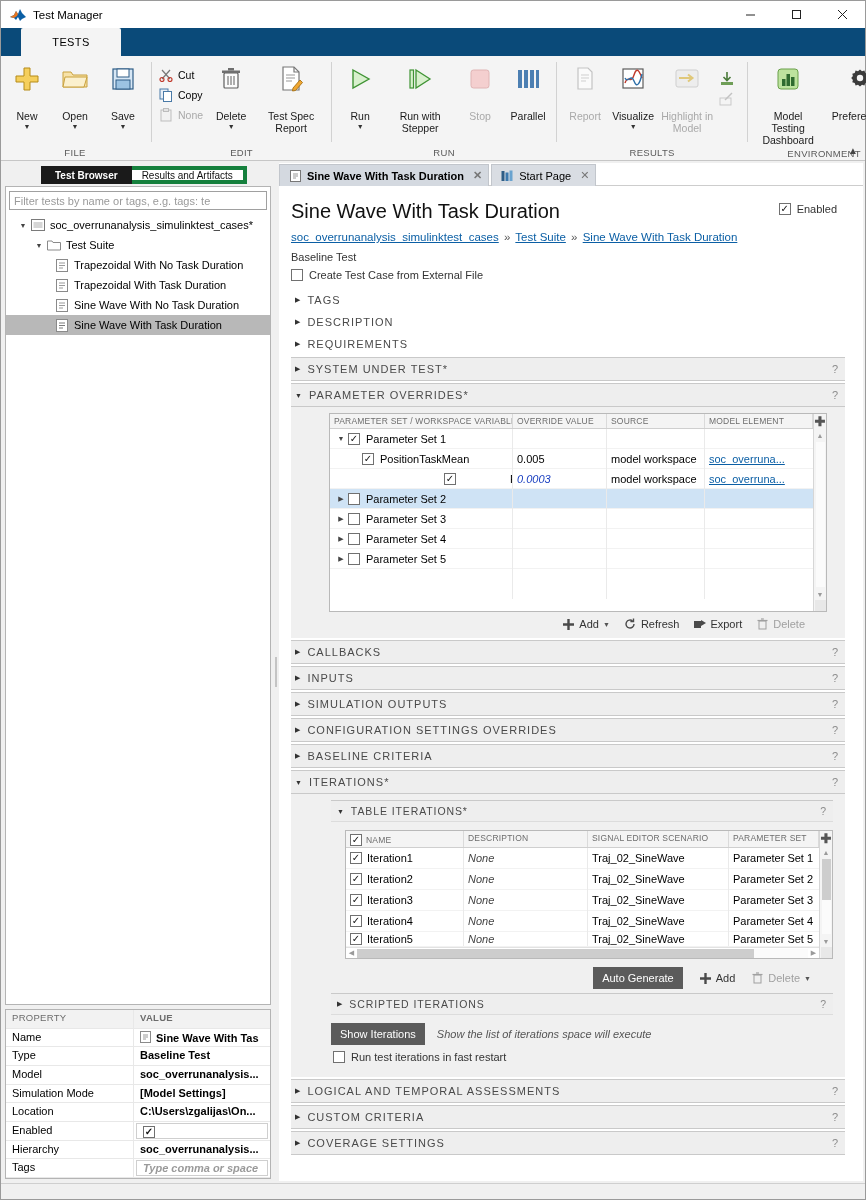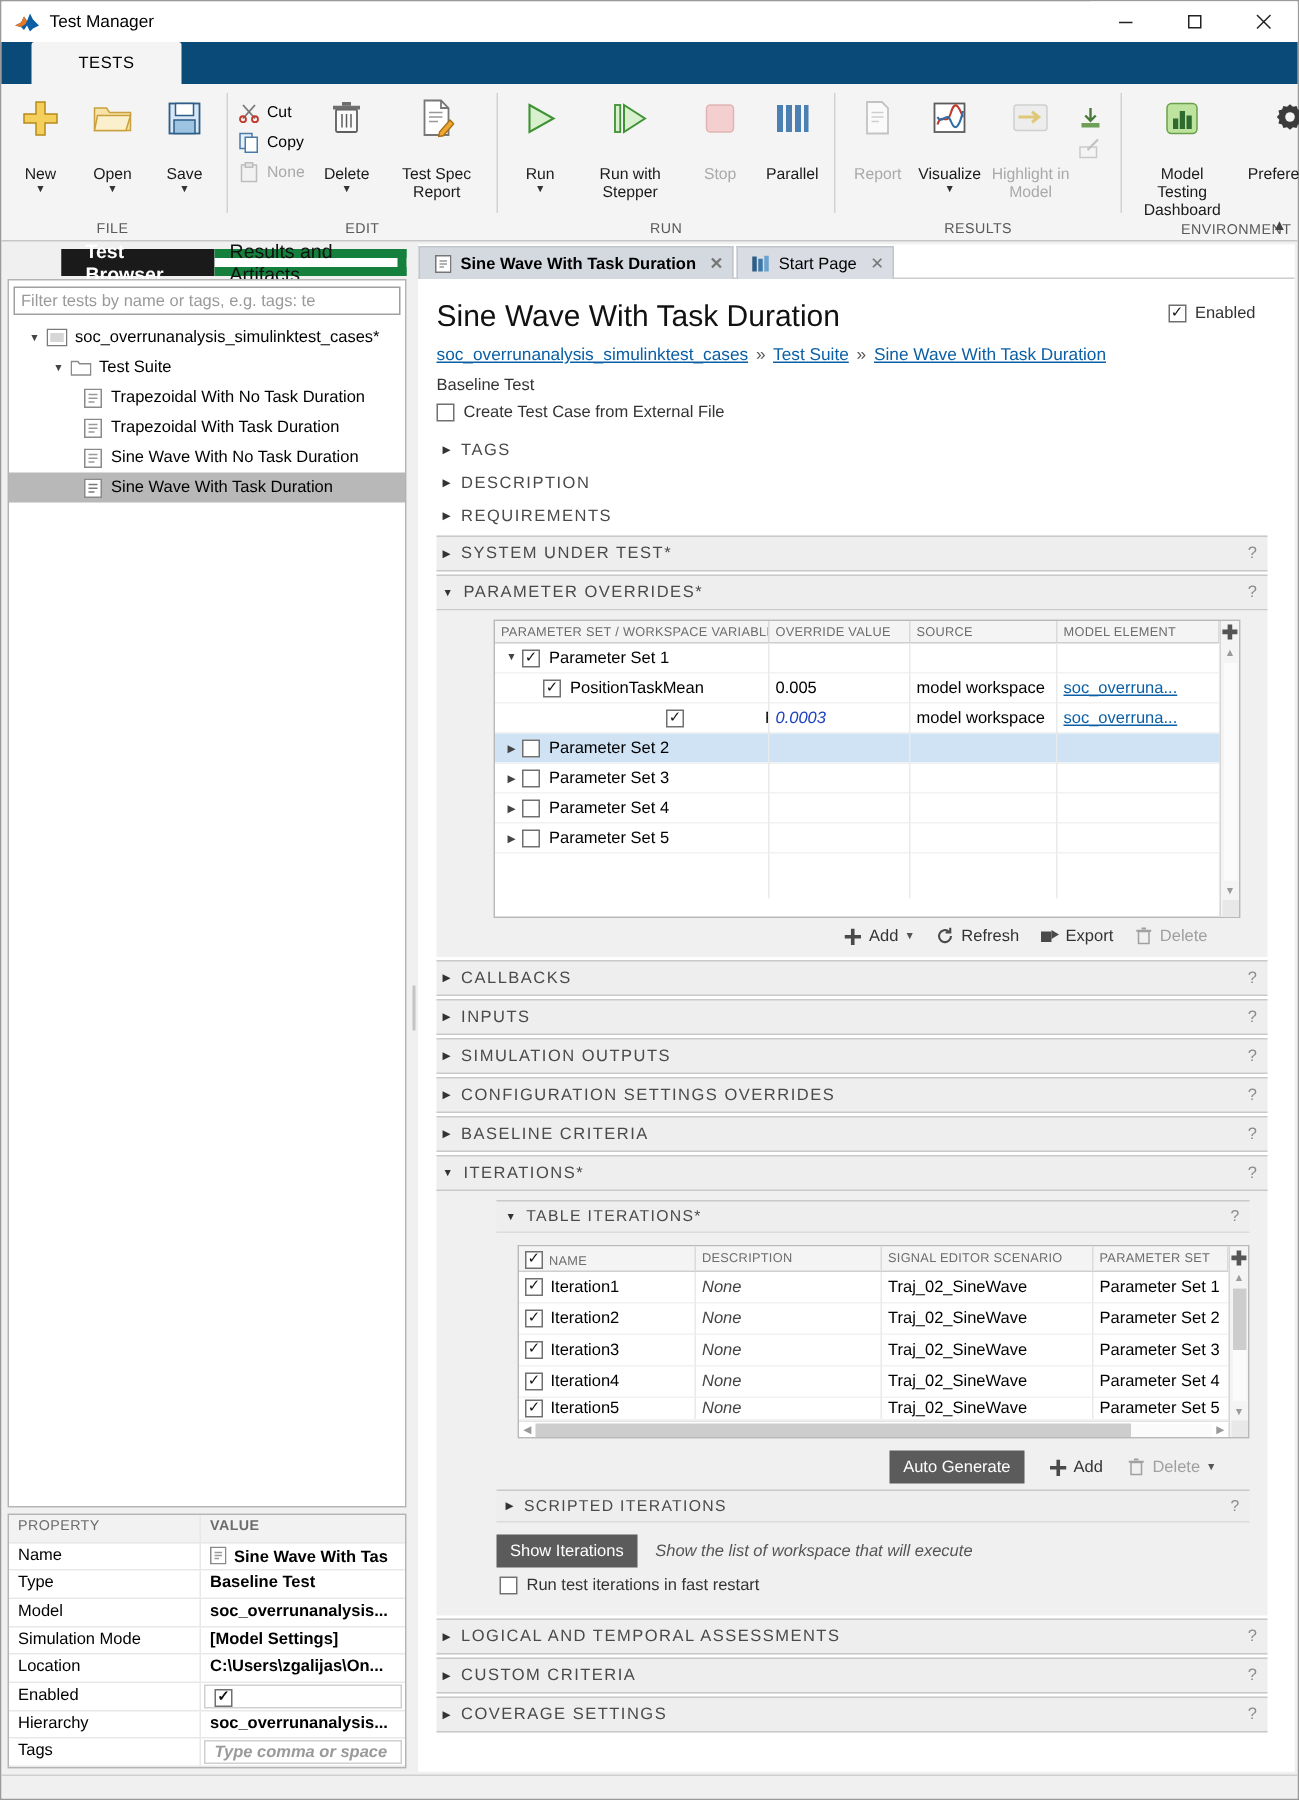--- a/index.html
+++ b/index.html
@@ -102,21 +102,21 @@
     background:#f0f0f0; padding:0 2px 2px 2px;
   }
   .splitter { width:6px; flex:none; display:flex; align-items:center; justify-content:center; }
   .splitter .grip { width:2px; height:30px; background:#c4c4c4; }
   .rightpane { flex:1; display:flex; flex-direction:column; min-width:0; background:#fff; }
 
   
   .browsertabs { display:flex; height:18px; margin:3px 0 2px 36px; }
   .btab {
     height:18px; padding:0 10px; display:flex; align-items:center;
-    font-size:13px; border:6px solid #15803d; font-weight:bold;
+    font-size:10px; border:4px solid #15803d; font-weight:bold;
   }
   .btab.active { background:#1a1a1a; color:#fff; border-color:#1a1a1a; }
   .btab.inactive { background:#fff; color:#111; border-left:none; font-weight:normal; }
 
   .treebox {
     flex:1; background:#fff; border:1px solid #b4b4b4;
     display:flex; flex-direction:column; min-height:0;
   }
   .filterbox {
     margin:4px 3px 3px 3px; height:19px; border:1px solid #a0a0a0;
@@ -1042,21 +1042,21 @@
 
               <div class="sub-sec">
                 <span class="arw">▶</span>
                 <span>SCRIPTED ITERATIONS</span>
                 <span class="q">?</span>
               </div>
             </div>
 
             <div class="showrow">
               <div class="darkbtn">Show Iterations</div>
-              <div class="helptext">Show the list of workspace that will execute</div>
+              <div class="helptext">Show the list of iterations space will execute</div>
             </div>
 
             <div class="fastrow">
               <span class="cbx"></span>
               <span>Run test iterations in fast restart</span>
             </div>
           </div>
 
           <div class="bar-sec">
             <span class="arw">▶</span>

